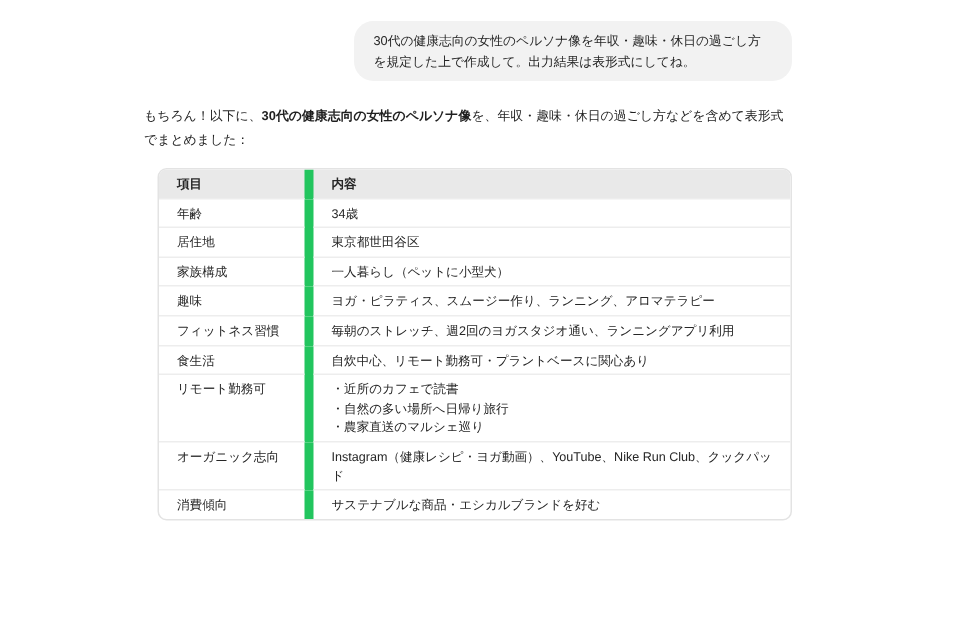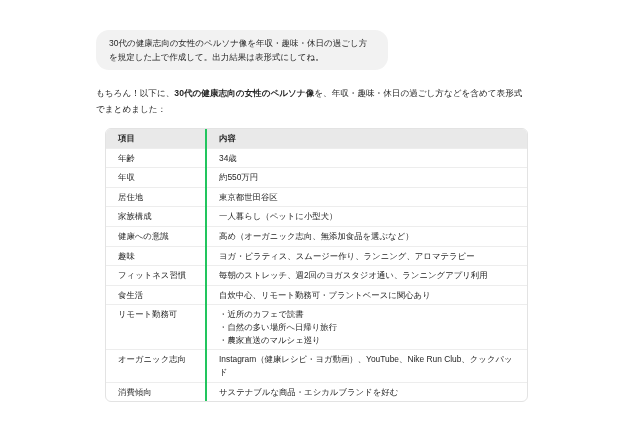--- a/index.html
+++ b/index.html
@@ -17,22 +17,22 @@
     color: #262626;
   }
   .content {
     position: absolute;
     left: 96px;
     top: 0;
     width: 432px;
   }
   .user-row {
     display: flex;
-    justify-content: flex-start;
-    margin-top: 30px;
+    justify-content: flex-end;
+    margin-top: 14px;
   }
   .bubble {
     background: #f2f2f2;
     border-radius: 13px;
     padding: 6px 13px;
     max-width: 292px;
     font-size: 8.5px;
     line-height: 1.65;
     color: #262626;
   }
@@ -61,21 +61,21 @@
     text-align: left;
     vertical-align: top;
     font-weight: normal;
   }
   thead th {
     background: #e9e9e9;
     font-weight: bold;
   }
   thead th:first-child, tbody td:first-child {
     width: 100px;
-    border-right: 2px solid #22c55e;
+    border-right: 6px solid #22c55e;
   }
   tbody tr { border-top: 1px solid #ededed; }
   tbody td:last-child { white-space: pre-line; }
 </style>
 </head>
 <body>
 
 <div class="content">
 
   <div class="user-row">
@@ -91,34 +91,26 @@
           <th>項目</th>
           <th>内容</th>
         </tr>
       </thead>
       <tbody>
           <tr>
             <td>年齢</td>
             <td>34歳</td>
           </tr>
           <tr>
-            <td>年収</td>
-            <td>約550万円</td>
-          </tr>
-          <tr>
             <td>居住地</td>
             <td>東京都世田谷区</td>
           </tr>
           <tr>
             <td>家族構成</td>
             <td>一人暮らし（ペットに小型犬）</td>
-          </tr>
-          <tr>
-            <td>健康への意識</td>
-            <td>高め（オーガニック志向、無添加食品を選ぶなど）</td>
           </tr>
           <tr>
             <td>趣味</td>
             <td>ヨガ・ピラティス、スムージー作り、ランニング、アロマテラピー</td>
           </tr>
           <tr>
             <td>フィットネス習慣</td>
             <td>毎朝のストレッチ、週2回のヨガスタジオ通い、ランニングアプリ利用</td>
           </tr>
           <tr>

